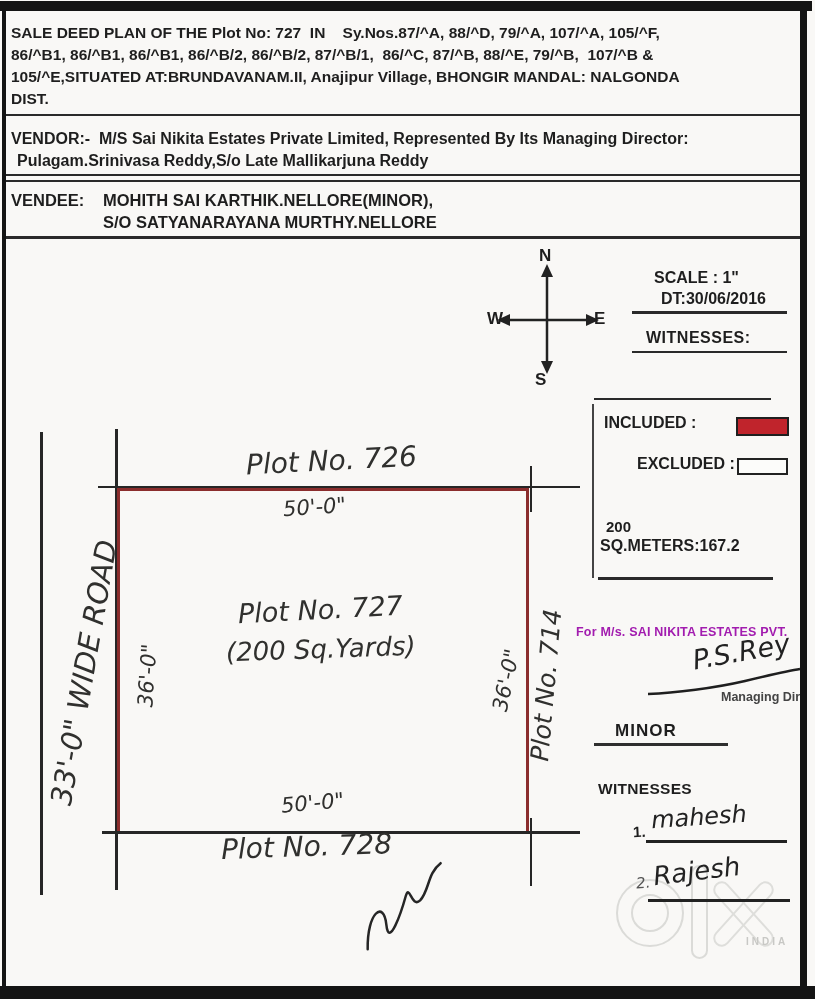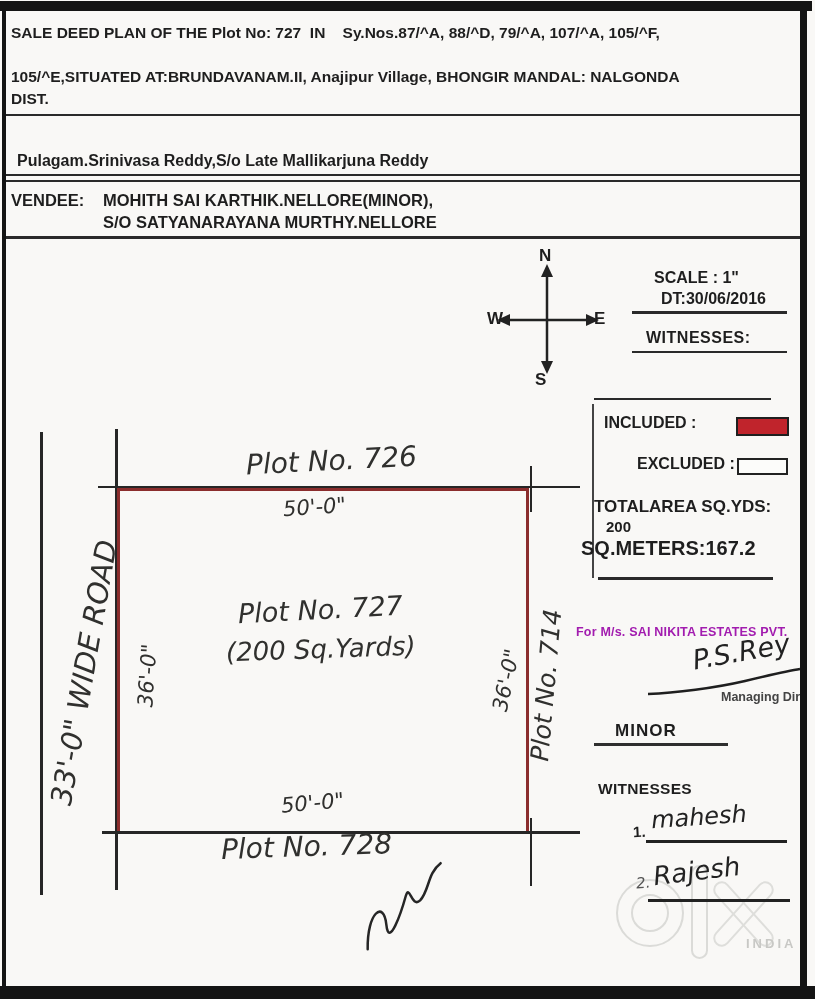--- a/index.html
+++ b/index.html
@@ -19,28 +19,30 @@
 
 <div class="page">
 
   <svg class="abs" style="left:610px;top:856px;" width="180" height="105">
     <circle cx="40" cy="57" r="33" fill="none" stroke="#dbdbd8" stroke-width="2"></circle>
     <circle cx="40" cy="57" r="18" fill="none" stroke="#dbdbd8" stroke-width="2"></circle>
     <rect x="82" y="10" width="15" height="92" rx="7.5" fill="none" stroke="#dbdbd8" stroke-width="2"></rect>
     <rect x="126" y="18" width="15" height="80" rx="7.5" fill="none" stroke="#dedeDB" stroke-width="2" transform="rotate(42 133.5 58)"></rect>
     <rect x="126" y="18" width="15" height="80" rx="7.5" fill="none" stroke="#dedeDB" stroke-width="2" transform="rotate(-42 133.5 58)"></rect>
   </svg>
-  <span class="abs" style="left:727px;top:936px;font-size:13px;letter-spacing:3px;color:#c8c8c5;font-weight:bold;padding-left:19px;">INDIA</span>
+  <span class="abs" style="left:727px;top:936px;font-size:10px;letter-spacing:3px;color:#c8c8c5;font-weight:bold;padding-left:19px;">INDIA</span>
 
   <div class="abs printed" style="left:11px;top:24px;font-size:15.5px;">SALE DEED PLAN OF THE Plot No: 727  IN    Sy.Nos.87/^A, 88/^D, 79/^A, 107/^A, 105/^F,</div>
+  <div class="abs printed" style="left:11px;top:46px;font-size:15.5px;">86/^B1, 86/^B1, 86/^B1, 86/^B/2, 86/^B/2, 87/^B/1,  86/^C, 87/^B, 88/^E, 79/^B,  107/^B &amp;</div>
   <div class="abs printed" style="left:11px;top:68px;font-size:15.5px;">105/^E,SITUATED AT:BRUNDAVANAM.II, Anajipur Village, BHONGIR MANDAL: NALGONDA</div>
   <div class="abs printed" style="left:11px;top:90px;font-size:15.5px;">DIST.</div>
 
   <div class="abs rule" style="left:6px;top:114px;width:794px;height:2px;"></div>
 
+  <div class="abs printed" style="left:11px;top:130px;font-size:16px;">VENDOR:-  M/S Sai Nikita Estates Private Limited, Represented By Its Managing Director:</div>
   <div class="abs printed" style="left:17px;top:152px;font-size:16px;">Pulagam.Srinivasa Reddy,S/o Late Mallikarjuna Reddy</div>
 
   <div class="abs rule" style="left:6px;top:174px;width:794px;height:2px;"></div>
   <div class="abs rule" style="left:6px;top:180px;width:794px;height:2px;"></div>
 
   <div class="abs printed" style="left:11px;top:191px;font-size:16.5px;">VENDEE:</div>
   <div class="abs printed" style="left:103px;top:191px;font-size:16.5px;">MOHITH SAI KARTHIK.NELLORE(MINOR),</div>
   <div class="abs printed" style="left:103px;top:213px;font-size:16.5px;">S/O SATYANARAYANA MURTHY.NELLORE</div>
 
   <div class="abs rule" style="left:6px;top:236px;width:796px;height:3px;"></div>
@@ -63,23 +65,22 @@
   <div class="abs rule" style="left:632px;top:311px;width:155px;height:2.5px;"></div>
   <div class="abs printed" style="left:646px;top:329px;font-size:16px;letter-spacing:0.5px;">WITNESSES:</div>
   <div class="abs rule" style="left:632px;top:351px;width:155px;height:2px;"></div>
 
   <div class="abs rule" style="left:594px;top:398px;width:177px;height:2px;"></div>
   <div class="abs" style="left:592px;top:404px;width:2px;height:174px;background:#444;"></div>
   <div class="abs printed" style="left:604px;top:414px;font-size:16px;">INCLUDED :</div>
   <div class="abs" style="left:736px;top:417px;width:53px;height:19px;background:#c0242c;border:2px solid #1f1f1f;box-sizing:border-box;"></div>
   <div class="abs printed" style="left:605px;top:455px;font-size:16px;margin-left:32px;">EXCLUDED :</div>
   <div class="abs" style="left:737px;top:458px;width:51px;height:17px;background:#fcfcfa;border:2px solid #222;box-sizing:border-box;"></div>
-  <div class="abs printed" style="left:594px;top:497px;font-size:17px;">TOTALAREA SQ.YDS:</div>
   <div class="abs printed" style="left:606px;top:518px;font-size:15px;">200</div>
-  <div class="abs printed" style="left:581px;top:537px;font-size:20px;">SQ.METERS:167.2</div>
+  <div class="abs printed" style="left:600px;top:537px;font-size:16px;">SQ.METERS:167.2</div>
   <div class="abs rule" style="left:598px;top:577px;width:175px;height:3px;"></div>
 
   <div class="abs ink" style="left:40px;top:432px;width:2.5px;height:463px;"></div>
   <div class="abs ink" style="left:115px;top:429px;width:2.5px;height:461px;"></div>
   <div class="abs redline" style="left:117px;top:488px;width:412px;height:346px;"></div>
   <div class="abs ink" style="left:98px;top:486px;width:482px;height:2px;"></div>
   <div class="abs ink" style="left:530px;top:466px;width:2px;height:46px;"></div>
   <div class="abs ink" style="left:102px;top:831px;width:478px;height:2.5px;"></div>
   <div class="abs ink" style="left:530px;top:818px;width:2px;height:68px;"></div>
 

